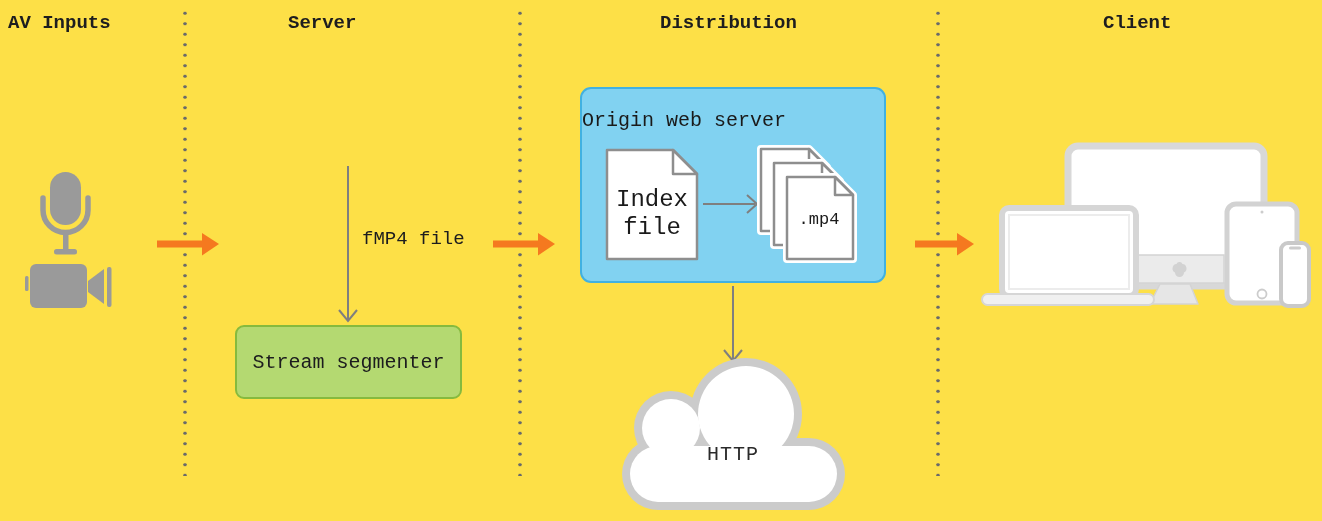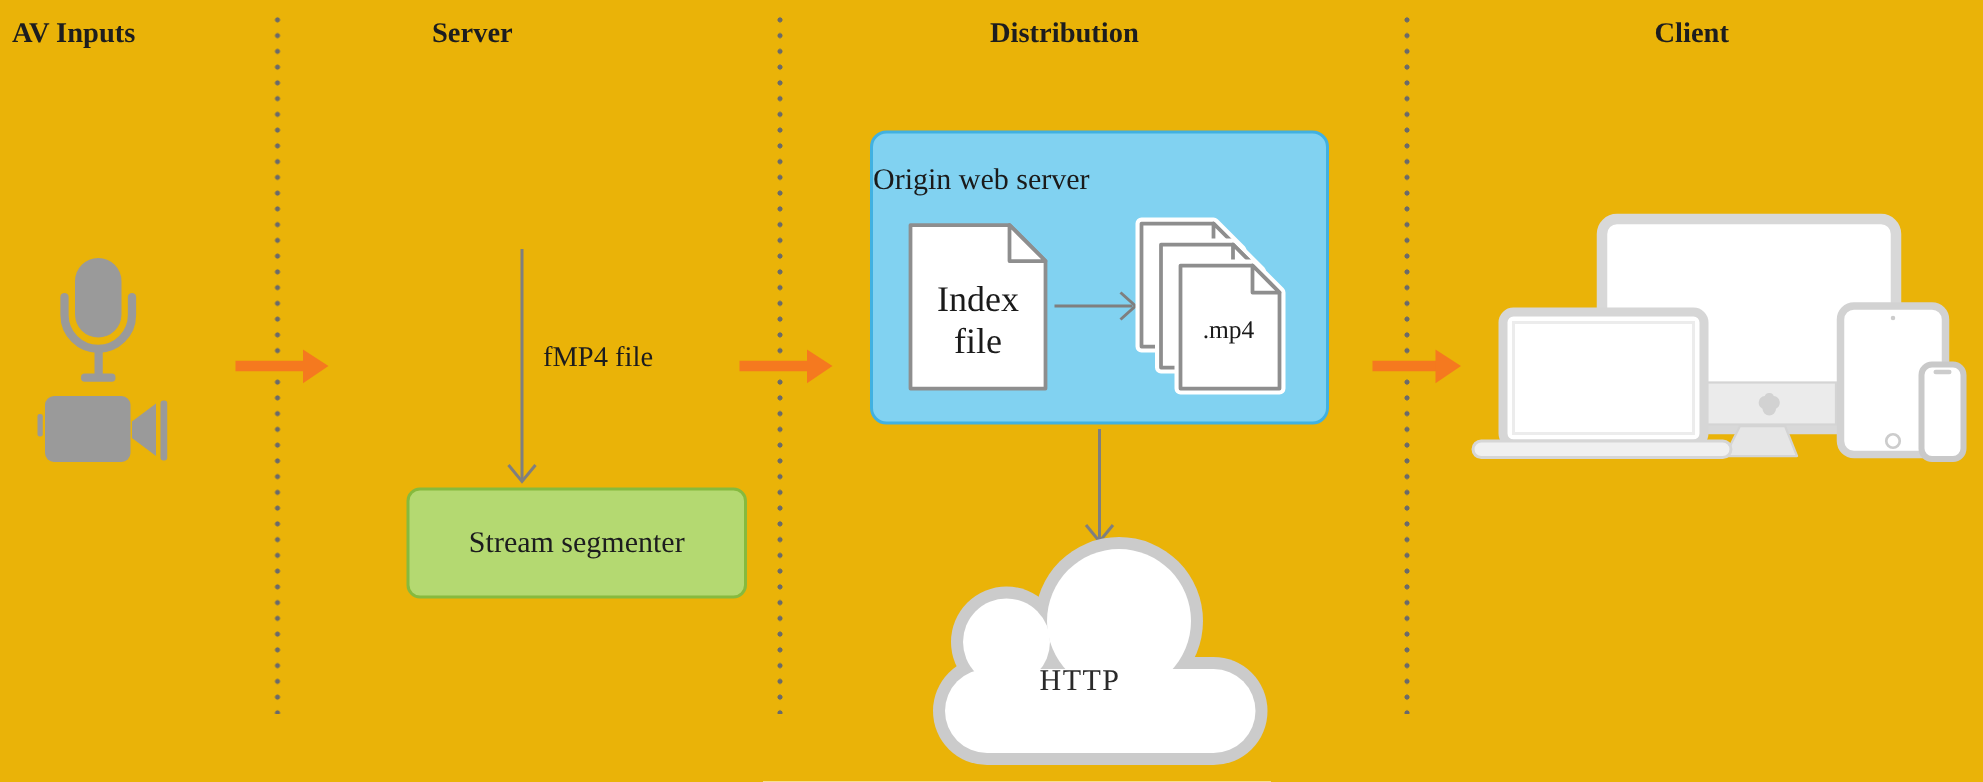--- a/index.html
+++ b/index.html
@@ -1,18 +1,18 @@
 <!DOCTYPE html>
 <html><head>
 <meta charset="utf-8">
 <style>
   html,body{margin:0;padding:0;background:#ffffff;}
   .canvas{
-    position:relative;width:1322px;height:521px;background:#eab308;
-    font-family:Liberation Serif, serif;color:#1d1d1f;overflow:hidden;
+    position:relative;width:1322px;height:521px;background:#fde047;
+    font-family:Liberation Mono, monospace;color:#1d1d1f;overflow:hidden;
   }
   .col-header{
     position:absolute;top:12px;font-size:19px;font-weight:700;color:#1d1d1f;
     text-align:left;white-space:nowrap;
   }
   .hdr-av{left:8px;text-align:left;}
   .hdr-server{left:288px;width:120px;}
   .hdr-dist{left:660px;width:160px;}
   .hdr-client{left:1103px;width:120px;}
   .dotline{
@@ -20,42 +20,42 @@
     background-image:radial-gradient(circle,#6a6a6a 1.5px,rgba(0,0,0,0) 1.9px);
     background-size:4px 10.5px;background-repeat:repeat-y;background-position:center top;
   }
   .dot1{left:183px;} .dot2{left:518px;} .dot3{left:936px;}
   .greenbox{
     position:absolute;left:235px;width:227px;height:74px;box-sizing:border-box;
     background:#b4d971;border:2px solid #86ba3e;border-radius:9px;
     display:flex;align-items:center;justify-content:center;
     font-size:20px;color:#1c1c1e;
   }
-  .gb1{top:90px;} .gb2{top:325px;margin-left:36px;}
+  .gb1{top:90px;} .gb2{top:325px;}
   .bluebox{
     position:absolute;left:580px;top:87px;width:306px;height:196px;box-sizing:border-box;
     background:#81d2f1;border:2.5px solid #41b1e1;border-radius:11px;
   }
   .bluebox-title{
     position:absolute;left:0;top:20px;width:100%;
     font-size:20px;color:#1a1a1a;
   }
   .edge-label{
     position:absolute;left:362px;top:228px;font-size:19px;color:#1c1c1e;white-space:nowrap;
   }
   .index-label{
     position:absolute;left:612px;top:186px;width:80px;text-align:center;
     font-size:24px;line-height:28px;color:#1a1a1a;
   }
   .mp4-label{
     position:absolute;left:788px;top:210px;width:62px;text-align:center;
     font-size:17px;color:#1a1a1a;
   }
   .cloud-label{
-    position:absolute;left:693px;top:443px;width:80px;
+    position:absolute;left:693px;top:443px;width:80px;text-align:center;
     font-size:20px;color:#2a2a2a;letter-spacing:1px;
   }
   svg.overlay{position:absolute;left:0;top:0;}
 </style>
 </head>
 <body>
 
 <div class="canvas">
 
   <div class="col-header hdr-av">AV Inputs</div>

